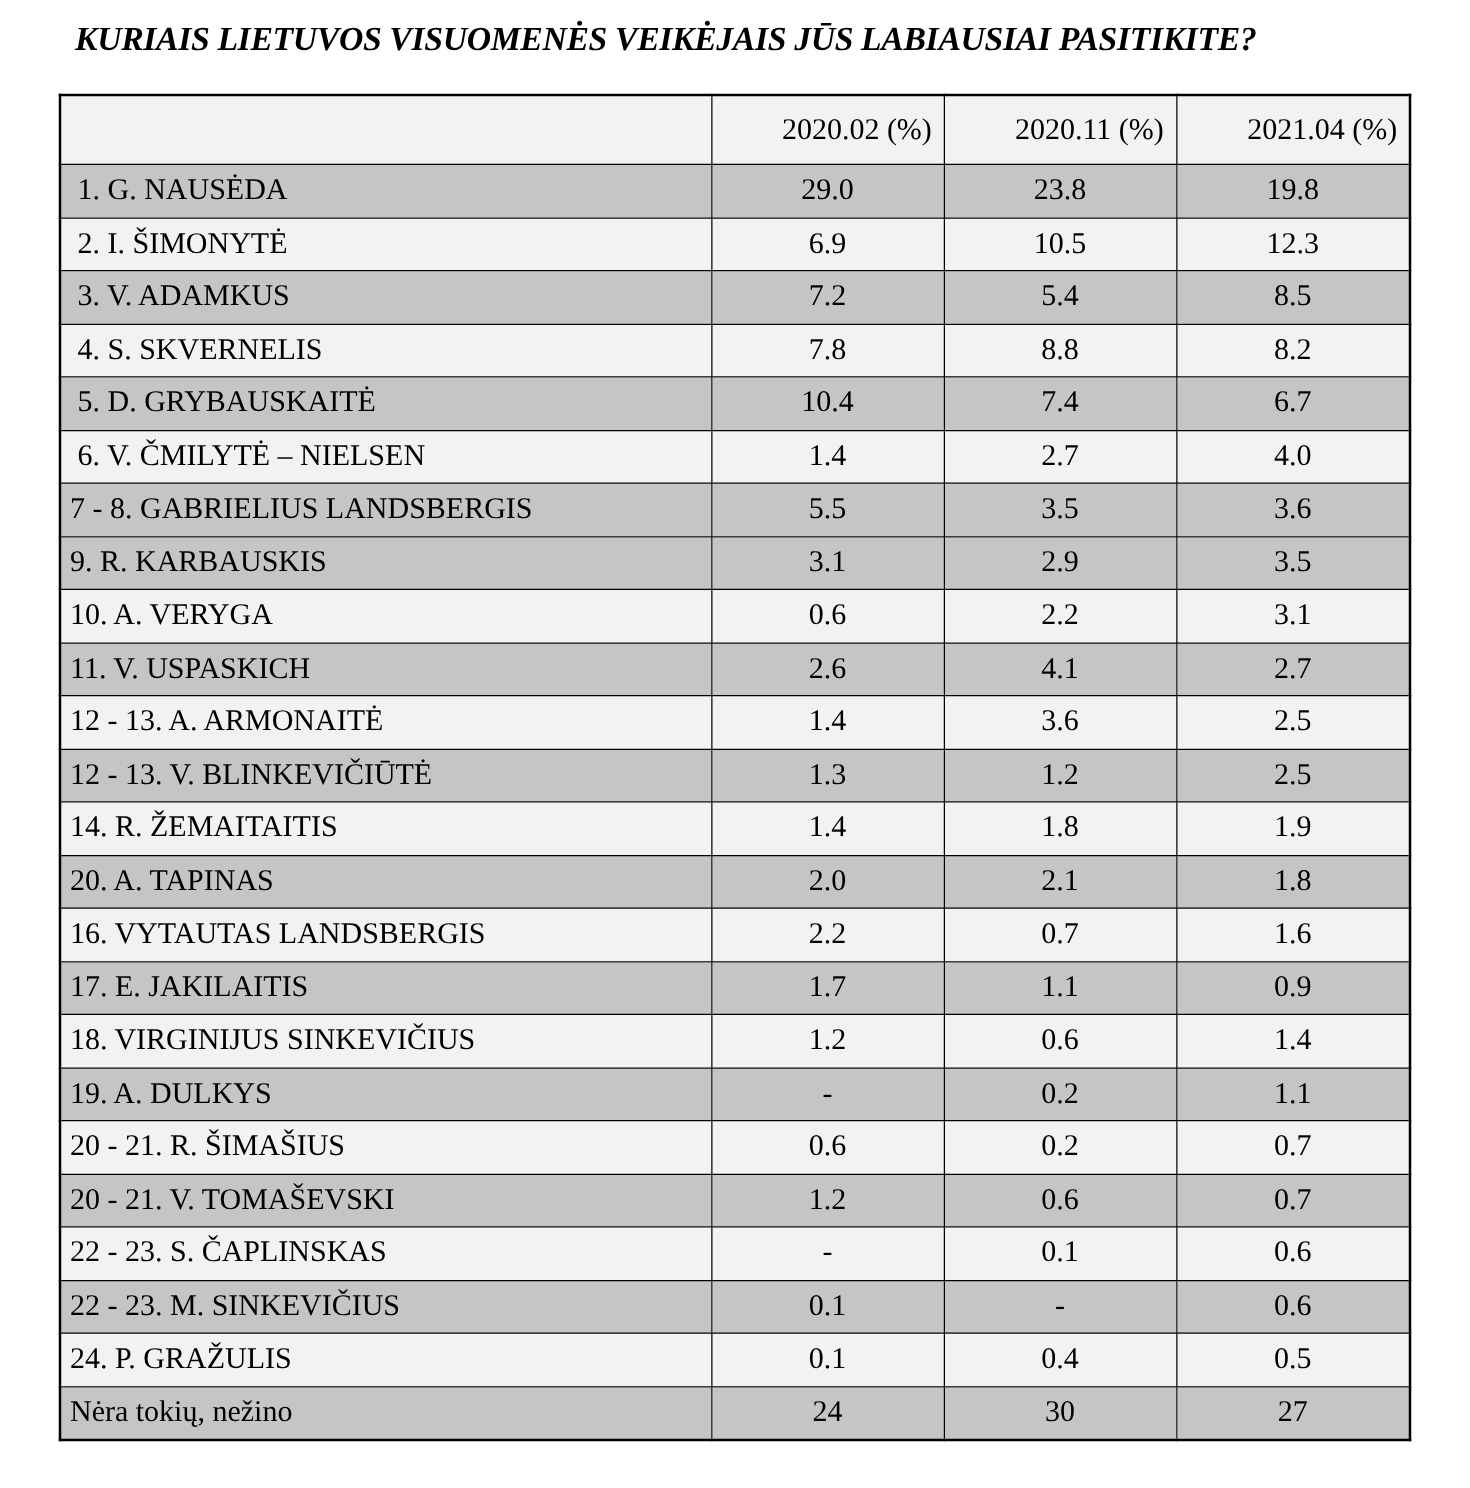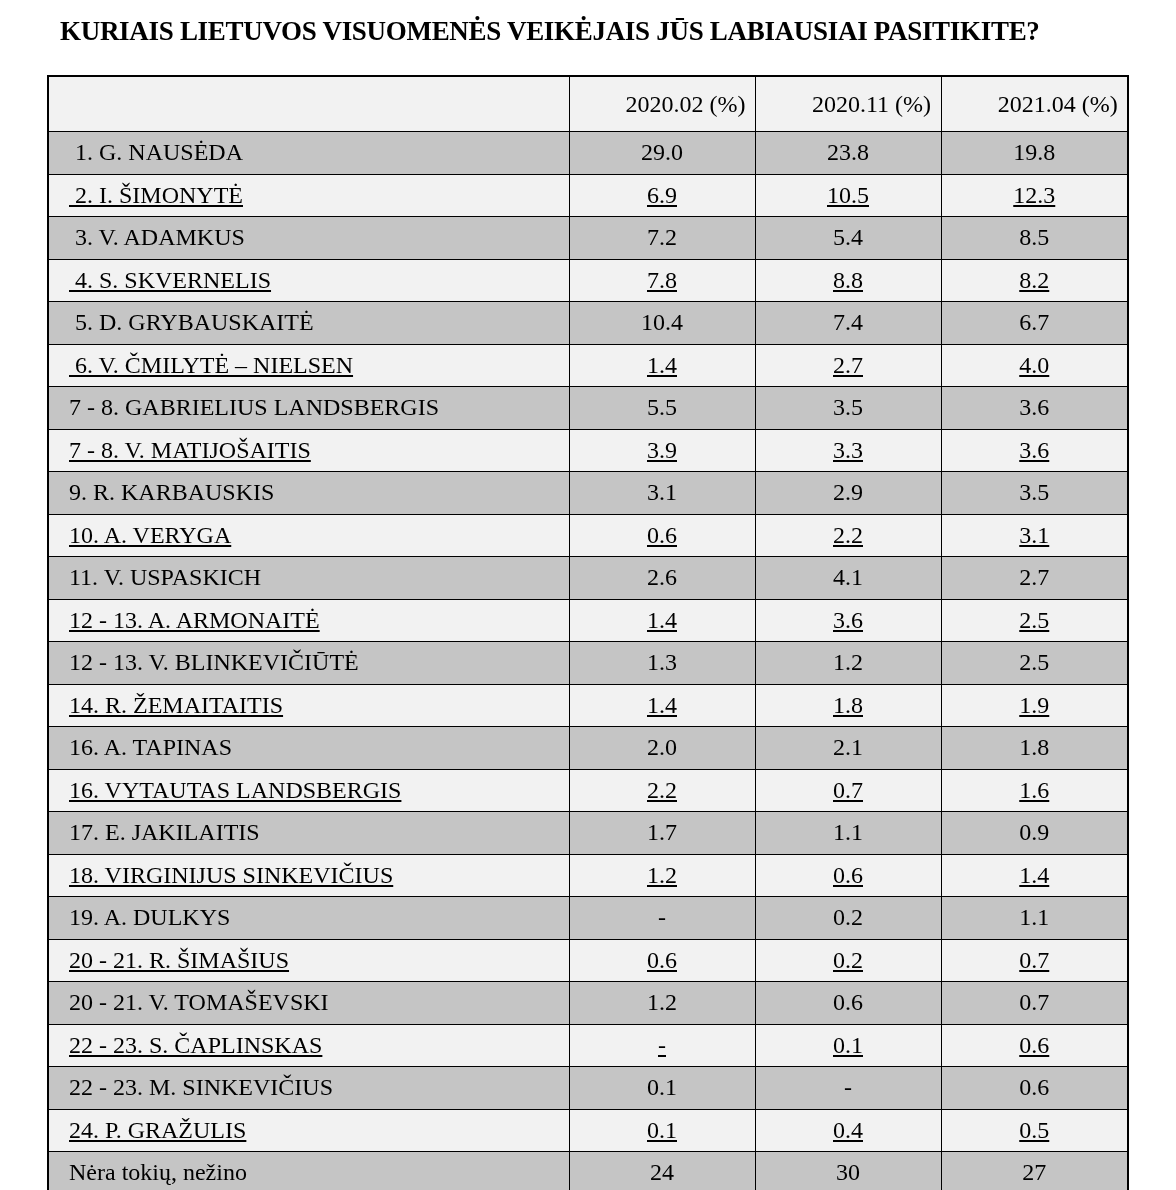--- a/index.html
+++ b/index.html
@@ -15,20 +15,21 @@
     position: relative;
     width: 1176px;
     height: 1190px;
     overflow: hidden;
   }
   .page-title {
     margin: 14px 0 0 60px;
     font-size: 27px;
     line-height: 34px;
     font-weight: bold;
+    font-style: italic;
     letter-spacing: -0.3px;
     white-space: nowrap;
   }
   table.trust-table {
     margin: 27px 0 0 47px;
     border-collapse: collapse;
     table-layout: fixed;
     width: 1080px;
     border: 2px solid #000000;
     font-size: 24px;
@@ -49,28 +50,28 @@
     white-space: pre;
     padding-left: 48px;
   }
   thead th .bold { font-weight: normal; }
   tbody td {
     height: 39.5px;
     line-height: 39.5px;
   }
   td.cell-name {
     text-align: left;
-    padding-left: 20px;
+    padding-left: 7px;
     white-space: pre;
   }
   td.cell-value {
     text-align: center;
   }
   tr.row-gray td  { background: #c5c5c5; }
-  tr.row-light td { background: #f2f2f2; text-decoration: underline; }
+  tr.row-light td { background: #f2f2f2; }
 </style>
 </head>
 <body>
 
 <div class="page">
 
   <h1 class="page-title">KURIAIS LIETUVOS VISUOMENĖS VEIKĖJAIS JŪS LABIAUSIAI PASITIKITE?</h1>
 
   <table class="trust-table">
     <colgroup>
@@ -123,26 +124,20 @@
           <td class="cell-value">1.4</td>
           <td class="cell-value">2.7</td>
           <td class="cell-value">4.0</td>
         </tr>
         <tr class="row-gray">
           <td class="cell-name">7 - 8. GABRIELIUS LANDSBERGIS</td>
           <td class="cell-value">5.5</td>
           <td class="cell-value">3.5</td>
           <td class="cell-value">3.6</td>
         </tr>
-        <tr class="row-light">
-          <td class="cell-name">7 - 8. V. MATIJOŠAITIS</td>
-          <td class="cell-value">3.9</td>
-          <td class="cell-value">3.3</td>
-          <td class="cell-value">3.6</td>
-        </tr>
         <tr class="row-gray">
           <td class="cell-name">9. R. KARBAUSKIS</td>
           <td class="cell-value">3.1</td>
           <td class="cell-value">2.9</td>
           <td class="cell-value">3.5</td>
         </tr>
         <tr class="row-light">
           <td class="cell-name">10. A. VERYGA</td>
           <td class="cell-value">0.6</td>
           <td class="cell-value">2.2</td>
@@ -166,21 +161,21 @@
           <td class="cell-value">1.2</td>
           <td class="cell-value">2.5</td>
         </tr>
         <tr class="row-light">
           <td class="cell-name">14. R. ŽEMAITAITIS</td>
           <td class="cell-value">1.4</td>
           <td class="cell-value">1.8</td>
           <td class="cell-value">1.9</td>
         </tr>
         <tr class="row-gray">
-          <td class="cell-name">16. A. TAPINAS</td>
+          <td class="cell-name">20. A. TAPINAS</td>
           <td class="cell-value">2.0</td>
           <td class="cell-value">2.1</td>
           <td class="cell-value">1.8</td>
         </tr>
         <tr class="row-light">
           <td class="cell-name">16. VYTAUTAS LANDSBERGIS</td>
           <td class="cell-value">2.2</td>
           <td class="cell-value">0.7</td>
           <td class="cell-value">1.6</td>
         </tr>

